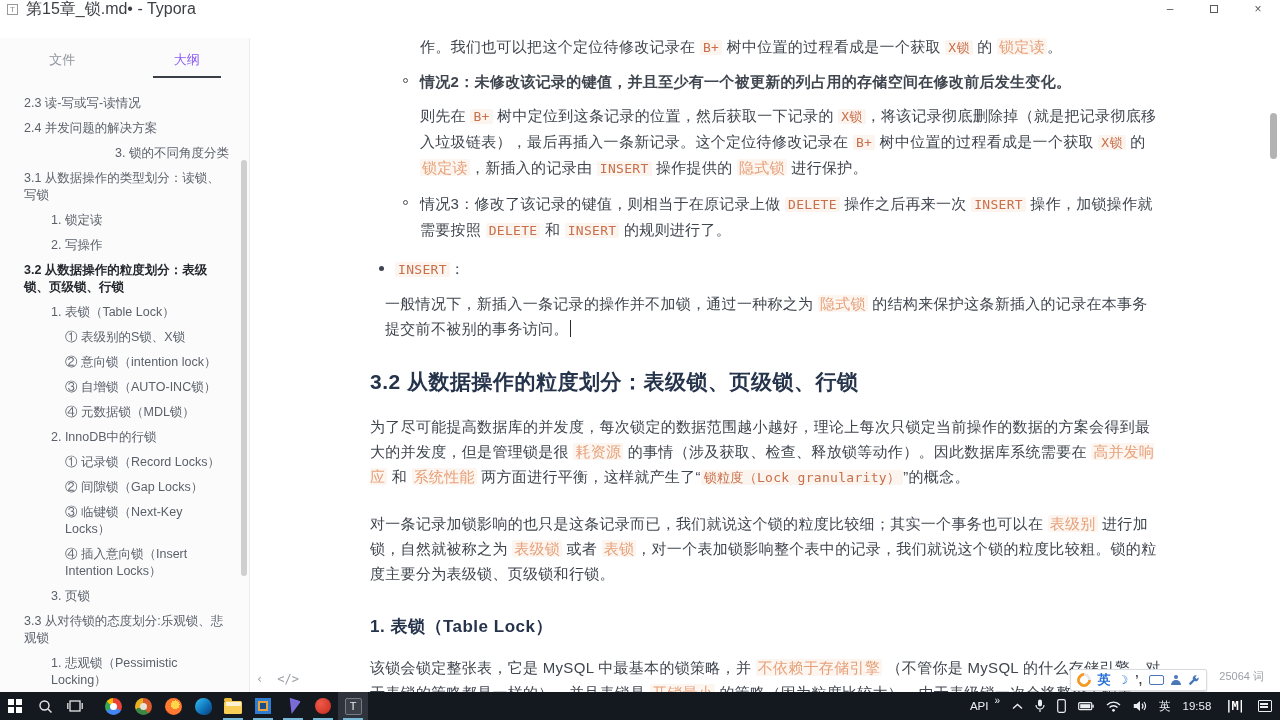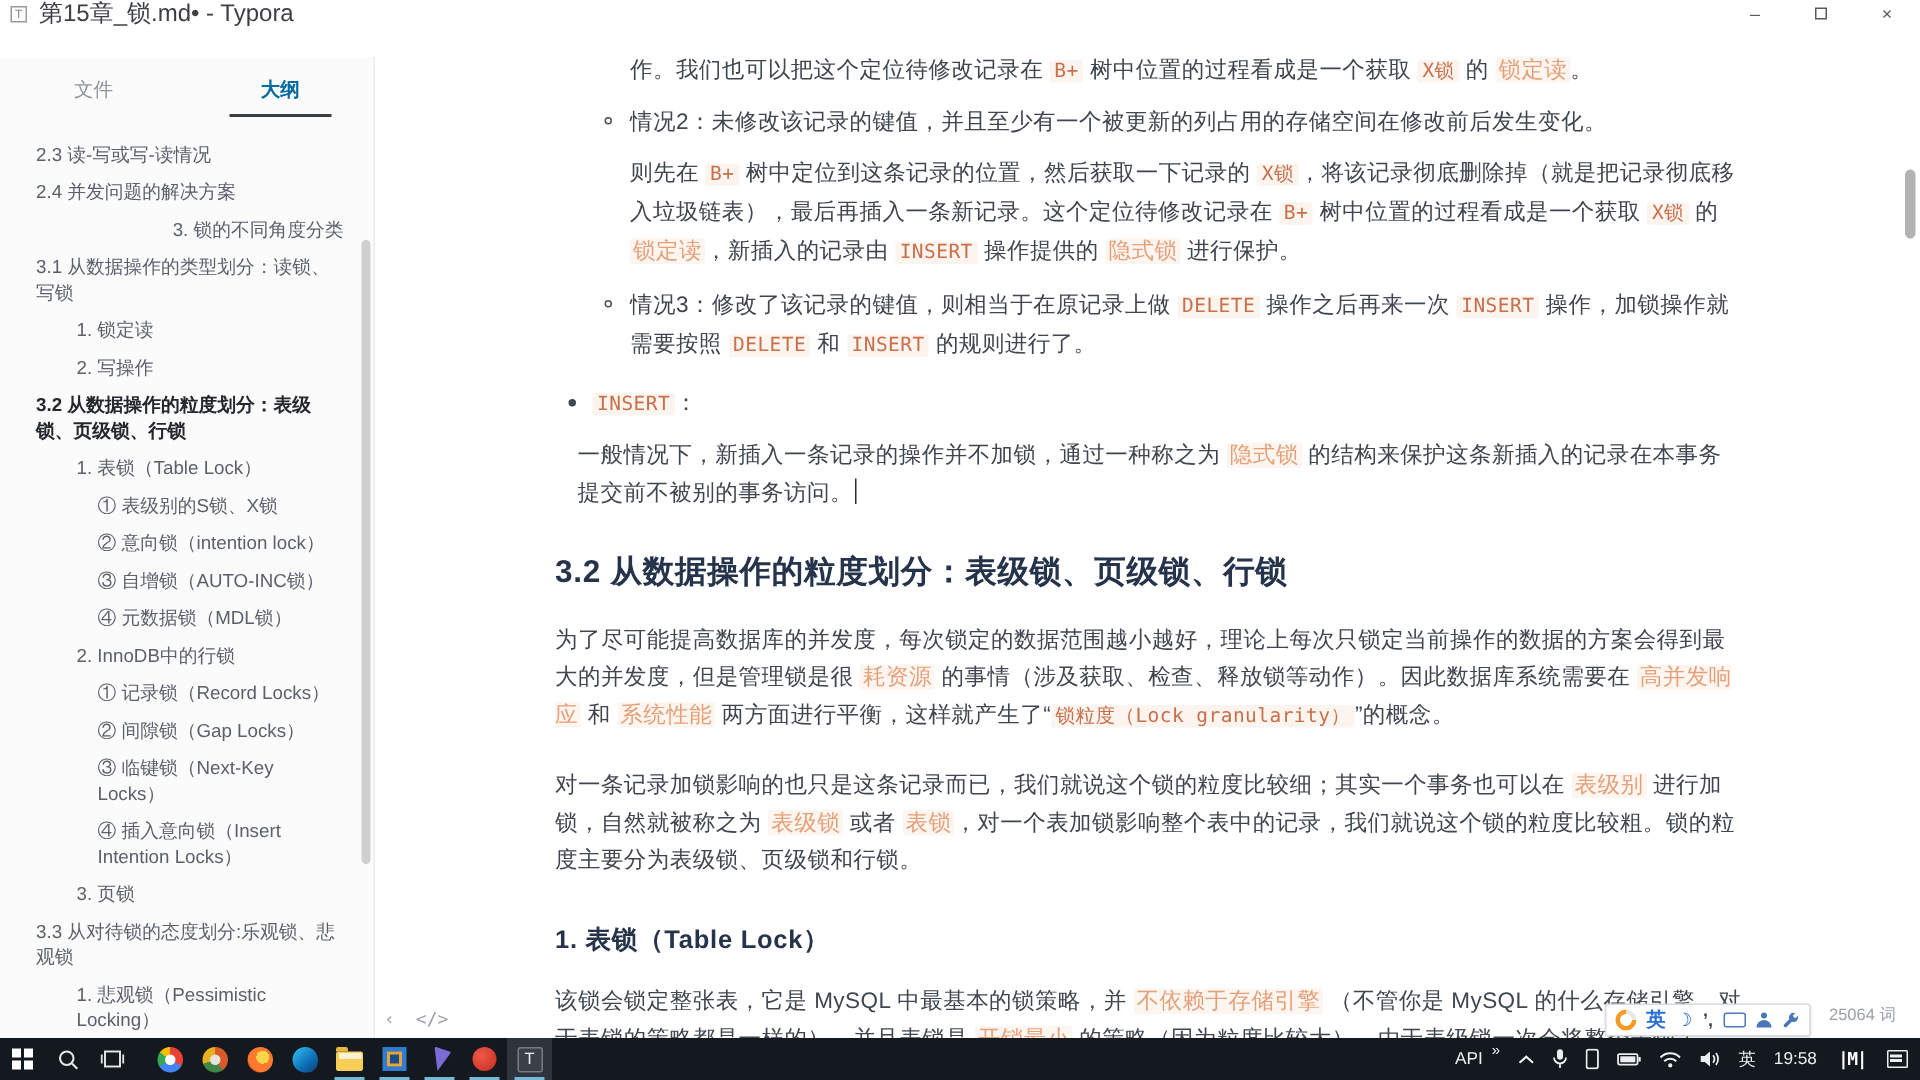--- a/index.html
+++ b/index.html
@@ -16,21 +16,21 @@
   .menubar { height:19px; display:flex; align-items:center; padding-left:6px; background:#fff; }
   .menu-item { font-size:16px; color:#3c4046; padding:0 11px; line-height:19px;margin-top:40px; }
 
   
   .appbody { position:absolute; top:38px; left:0; right:0; bottom:28px; display:flex; }
 
   
   .sidebar { width:250px; background:#fbfbfb; border-right:1px solid #ececec; position:relative; overflow:hidden; flex:none; }
   .side-tabs { display:flex; height:38px; }
   .side-tab { flex:1; text-align:center; font-size:13px; color:#8d939b; padding-top:13px; position:relative; cursor:pointer; }
-  .side-tab.active { color:#0369a1; font-weight:bold; }
+  .side-tab.active { color:#8b5cf6; font-weight:normal; }
   .side-tab.active::after { content:""; position:absolute; left:50%; transform:translateX(-50%); bottom:-2px; width:68px; height:2.5px; background:#3a3f46; }
   .outline { padding:19px 20px 0 14px; font-size:12.5px; line-height:17px; color:#5b616b; }
   .o-item { margin-bottom:8px; cursor:pointer; }
   .o-item.lv0 { padding-left:0;text-align:right; }
   .o-item.lv1 { padding-left:10px; }
   .o-item.lv2 { padding-left:37px; }
   .o-item.lv3 { padding-left:51px; }
   .o-item.active { color:#24282e; font-weight:bold; }
   .side-thumb { position:absolute; right:2px; top:122px; width:6px; height:416px; background:#cfcfcf; border-radius:3px; }
 
@@ -154,21 +154,21 @@
     <div class="side-thumb"></div>
   </div>
 
   <div class="content">
     <div class="doc">
 
       <div class="blk p ind2" style="margin-bottom:9px;">
         <span><span>作。我们也可以把这个定位待修改记录在 </span><span class="seg-code">B+</span><span> 树中位置的过程看成是一个获取 </span><span class="seg-code">X锁</span><span> 的 </span><span class="seg-mark">锁定读</span><span>。</span></span>
       </div>
 
-      <div class="blk li lvl2" style="margin-bottom:9px;">
+      <div class="blk li lvl2" style="margin-bottom:9px;font-weight:bold;">
         <span class="mk circ"></span>
         <span><span>情况2：未修改该记录的键值，并且至少有一个被更新的列占用的存储空间在修改前后发生变化。</span></span>
       </div>
 
       <div class="blk p ind2" style="">
         <span><span>则先在 </span><span class="seg-code">B+</span><span> 树中定位到这条记录的位置，然后获取一下记录的 </span><span class="seg-code">X锁</span><span>，将该记录彻底删除掉（就是把记录彻底移入垃圾链表），最后再插入一条新记录。这个定位待修改记录在 </span><span class="seg-code">B+</span><span> 树中位置的过程看成是一个获取 </span><span class="seg-code">X锁</span><span> 的 </span><span class="seg-mark">锁定读</span><span>，新插入的记录由 </span><span class="seg-code">INSERT</span><span> 操作提供的 </span><span class="seg-mark">隐式锁</span><span> 进行保护。</span></span>
       </div>
 
       <div class="blk li lvl2" style="margin-bottom:13px;">
         <span class="mk circ"></span>

